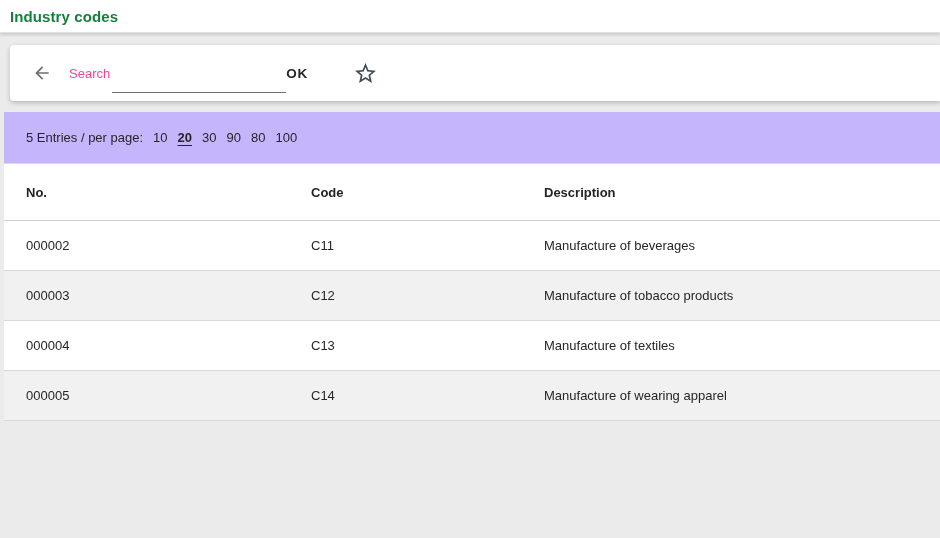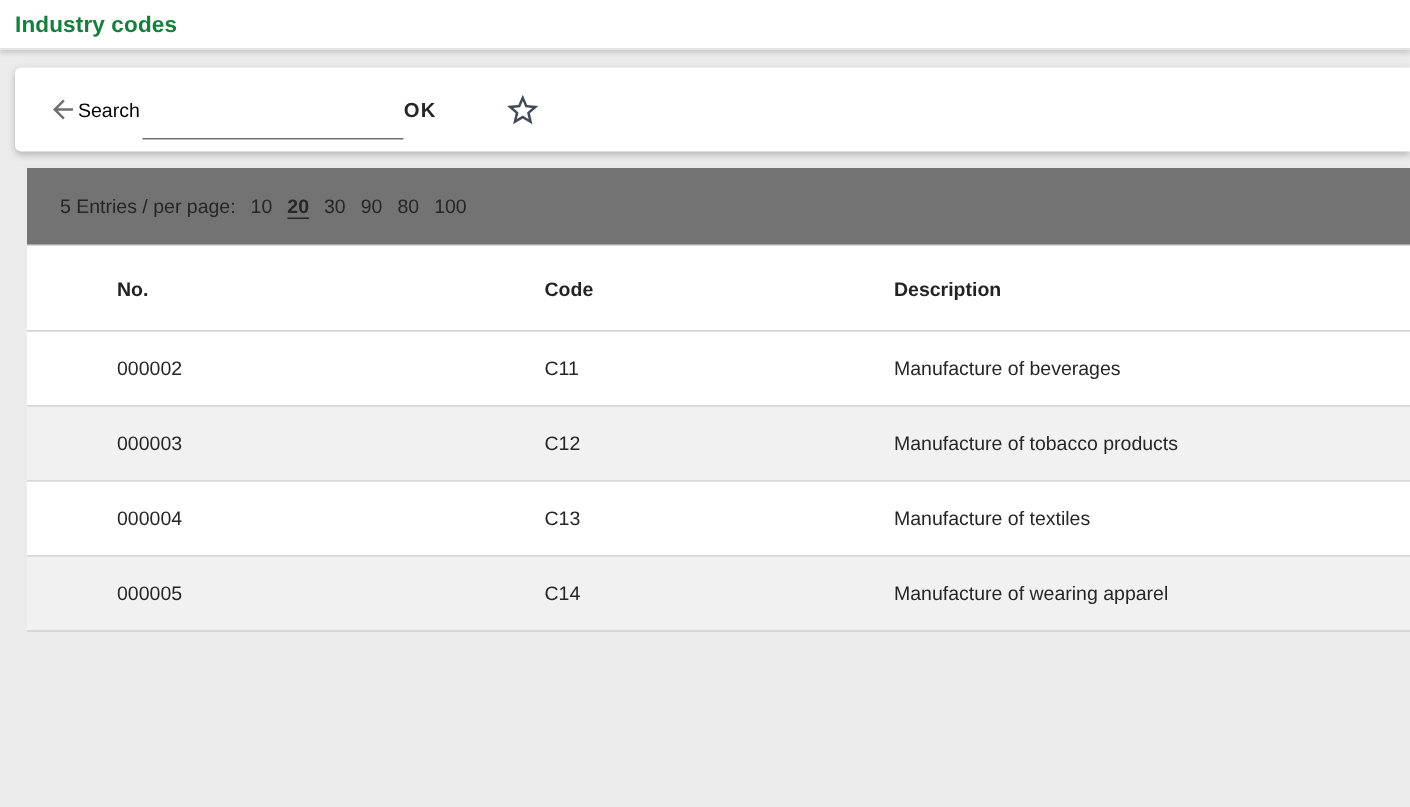--- a/index.html
+++ b/index.html
@@ -31,56 +31,56 @@
     position:absolute; top:45px; left:10px; right:0; height:56px;
     background:#ffffff;
     border-radius:4px 0 0 4px;
     box-shadow:0 2px 5px rgba(0,0,0,0.22);
     display:flex; align-items:center;
     padding-left:22px; box-sizing:border-box;
     z-index:2;
   }
   .icon-btn { background:none; border:none; padding:0; cursor:pointer; display:flex; align-items:center; justify-content:center; }
   .back-btn { color:#6f6f6f; width:20px; height:20px; }
-  .search-label { font-size:13px; color:#000000; }
+  .search-label { margin-left:17px; font-size:13px; color:#ec4899; }
   .search-input {
     margin-left:2px; width:170px; height:20px;
     border:none; border-bottom:1px solid #707070;
     background:transparent; outline:none;
     align-self:flex-end; margin-bottom:8px;
     font-size:13px; font-family:inherit; color:#262626;
     padding:0 2px;
   }
   .ok-btn {
     border:none; background:none; padding:0;
     font-family:inherit; font-size:13.5px; font-weight:700;
     letter-spacing:0.8px; color:#262626; cursor:pointer;
   }
   .star-btn { margin-left:44px; color:#3f4b57; width:26px; height:26px; }
 
   
-  .panel { position:absolute; top:112px; left:18px; right:0; background:#737373; }
+  .panel { position:absolute; top:112px; left:4px; right:0; background:#c4b5fd; }
 
   .entries-bar {
     height:52px; display:flex; align-items:center;
     padding-left:22px; box-sizing:border-box;
     font-size:13px; border-bottom:1px solid #d9d9d9;
   }
   .psize { margin-left:10px; cursor:pointer; color:#262626; }
   .psize.selected { font-weight:700; text-decoration:underline; text-underline-offset:3px; }
 
   .thead, .trow {
     display:flex; align-items:center;
     padding-left:22px; box-sizing:border-box; font-size:13px;
   }
   .thead {
     height:57px; font-weight:700; color:#232323;
     border-bottom:1px solid #cfcfcf; background:#ffffff;
   }
-  .cell-no   { width:285px;margin-left:38px; }
+  .cell-no   { width:285px; }
   .cell-code { width:233px; }
   .cell-desc { flex:1; }
 
   .trow { height:50px; background:#ffffff; border-bottom:1px solid #d9d9d9; cursor:pointer; }
   .trow:nth-child(even) { background:#f1f1f1; }
 </style>
 </head>
 <body>
 
 <div class="titlebar">

